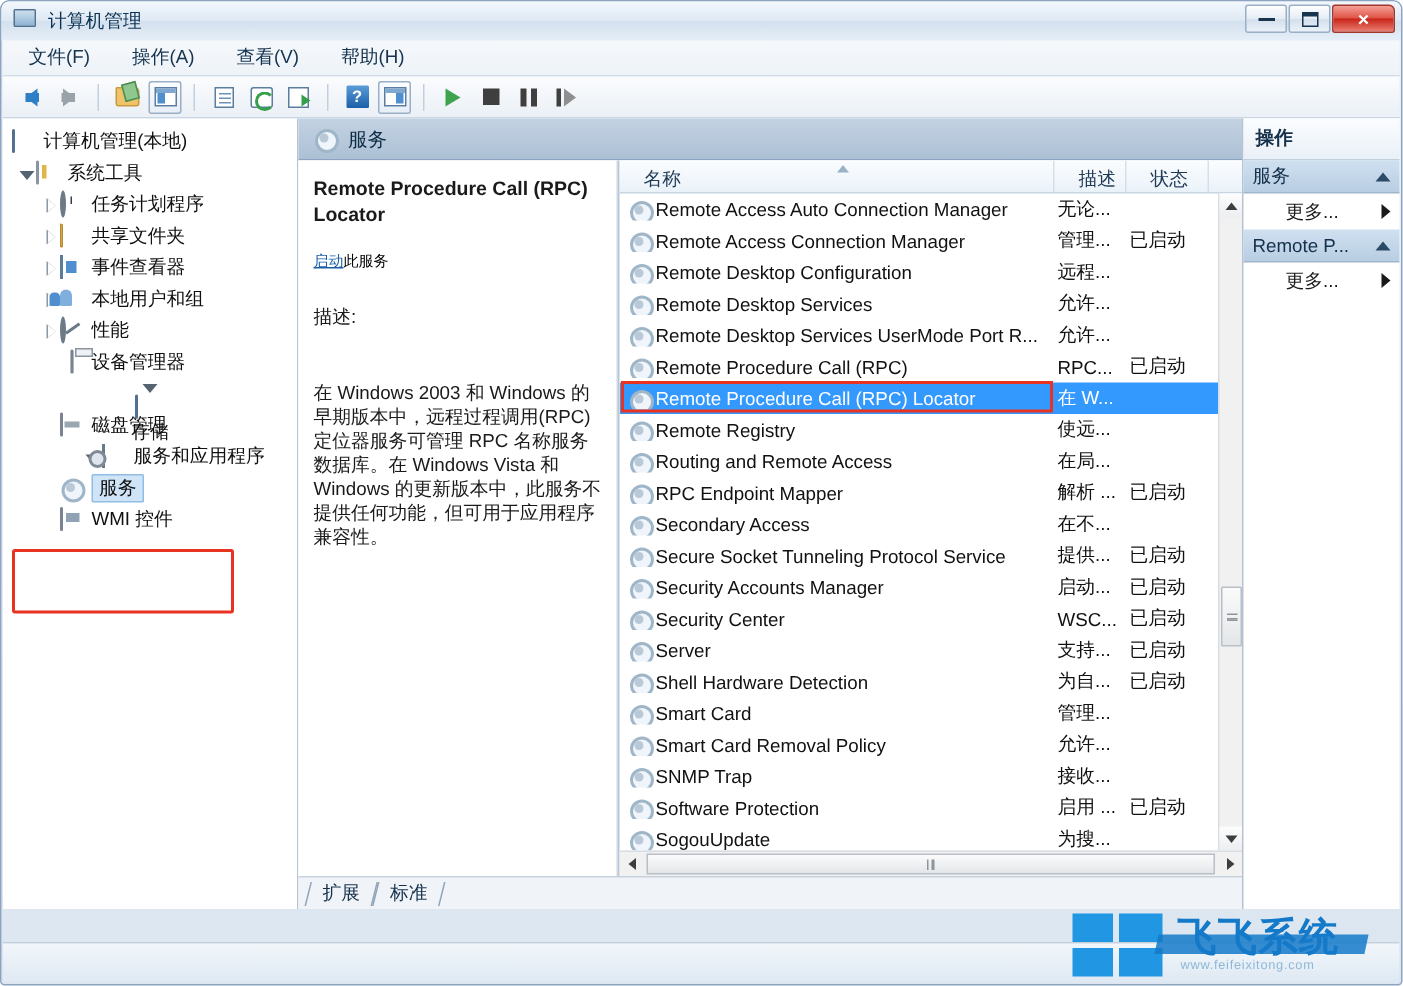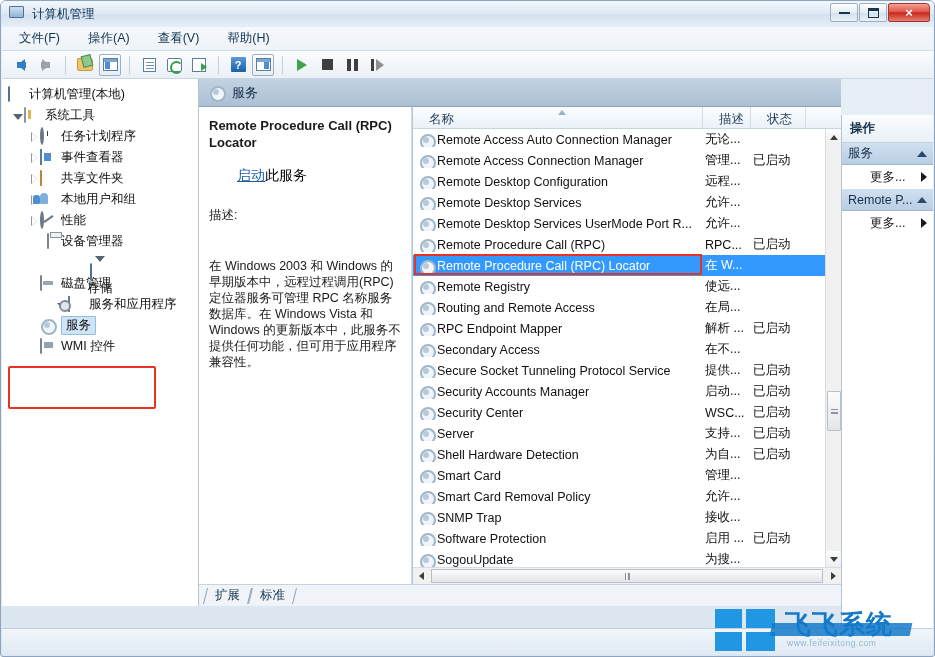--- a/index.html
+++ b/index.html
@@ -150,21 +150,21 @@
     border-bottom:1px solid #8ca4bf; display:flex; align-items:center; padding-left:10px;
   }
   #centerhead .ic-gear{width:15px;height:15px;}
   #centerhead .hdtxt{ margin-left:8px; font-size:13px; color:#102b45; }
 
   #centerbody { flex:1; display:flex; background:#ffffff; position:relative; }
 
   
   #descpane { width:213px; padding:10px 10px 0 10px; background:#ffffff; border-right:1px solid #cfd9e4; }
   #svc-title { font-weight:bold; font-size:13px; color:#1a1a1a; line-height:17px; margin-bottom:16px; }
-  #svc-action { font-size:14px; margin-bottom:22px;margin-left:28px; }
+  #svc-action { font-size:10px; margin-bottom:22px; }
   #svc-action a { color:#1b5fa8; text-decoration:underline; }
   #desc-label { font-size:12.5px; color:#1a1a1a; margin-bottom:2px; }
   #desc-text { font-size:12.5px; color:#1a1a1a; line-height:16px;margin-top:34px; }
 
   
   #listpane { flex:1; position:relative; background:#ffffff; border-left:1px solid #b9c6d4; overflow:hidden; }
   #listhdr { height:22px; display:flex; background:linear-gradient(180deg,#fbfdff 0%,#eaf2f9 100%); border-bottom:1px solid #c7d4e1; }
   .hcell { display:flex; align-items:flex-end; font-size:12.5px; color:#1f3a55; padding-left:16px; border-right:1px solid #d5dfe9; position:relative; }
   #hc-name { width:290px; }
   #hc-desc { width:48px; }
@@ -207,21 +207,21 @@
   .hgrip{ width:5px;height:7px; border-left:1px solid #8e959c; border-right:1px solid #8e959c; position:relative;}
   .hgrip::after{content:"";position:absolute;left:2px;top:0;width:1px;height:7px;background:#8e959c;}
 
   
   #tabs { height:22px; background:#f0f4f8; border-top:1px solid #c7d2de; display:flex; align-items:flex-end; padding-left:6px; }
   .tab { font-size:12.5px; color:#16324c; padding:1px 10px 2px 10px; position:relative; }
   .tab::before{content:"";position:absolute;left:0;top:2px;width:1px;height:16px;background:#8fa3b6;transform:skewX(-14deg);}
   .tab::after{content:"";position:absolute;right:0;top:2px;width:1px;height:16px;background:#8fa3b6;transform:skewX(-14deg);}
 
   
-  #actionpane { width:92px; height:527px; background:#ffffff; border-left:1px solid #b5c4d4;margin-top:36px; }
+  #actionpane { width:105px; height:527px; background:#ffffff; border-left:1px solid #b5c4d4; }
   #actionhdr { height:28px; background:linear-gradient(180deg,#fbfdff,#e9f0f7); border-bottom:1px solid #c2cfdc; display:flex; align-items:center; padding-left:8px; font-size:12.5px; font-weight:bold; color:#15304a; }
   .agroup { height:22px; background:linear-gradient(180deg,#cfe0f0,#b9cee3); border-bottom:1px solid #9fb6cc; display:flex; align-items:center; padding:0 6px; font-size:12.5px; color:#15304a; }
   .agroup .spacer{flex:1;}
   .collapse { width:0;height:0;border-left:5px solid transparent;border-right:5px solid transparent;border-bottom:6px solid #2b4a68; }
   .aitem { height:24px; display:flex; align-items:center; padding:0 6px 0 28px; font-size:12.5px; color:#1a1a1a; }
   .aitem .spacer{flex:1;}
   .submenu { width:0;height:0;border-top:5px solid transparent;border-bottom:5px solid transparent;border-left:6px solid #1a1a1a; }
 
   
   #statusbar { position:absolute; left:1px; bottom:1px; width:931px; height:27px;
@@ -330,30 +330,30 @@
             <span class="tri hollow"></span>
           </span>
         <span class="ticon"><span class="ic-clock"></span></span>
         <span class="tlabel">任务计划程序</span>
       </div>
 
       <div class="tnode" style="padding-left:26px;">
         <span class="expander">
             <span class="tri hollow"></span>
           </span>
+        <span class="ticon"><span class="ic-share"></span></span>
+        <span class="tlabel">共享文件夹</span>
+      </div>
+
+      <div class="tnode" style="padding-left:26px;">
+        <span class="expander">
+            <span class="tri hollow"></span>
+          </span>
         <span class="ticon"><span class="ic-event"></span></span>
         <span class="tlabel">事件查看器</span>
-      </div>
-
-      <div class="tnode" style="padding-left:26px;">
-        <span class="expander">
-            <span class="tri hollow"></span>
-          </span>
-        <span class="ticon"><span class="ic-share"></span></span>
-        <span class="tlabel">共享文件夹</span>
       </div>
 
       <div class="tnode" style="padding-left:26px;">
         <span class="expander">
             <span class="tri hollow"></span>
           </span>
         <span class="ticon"><span class="ic-users"></span></span>
         <span class="tlabel">本地用户和组</span>
       </div>
 

